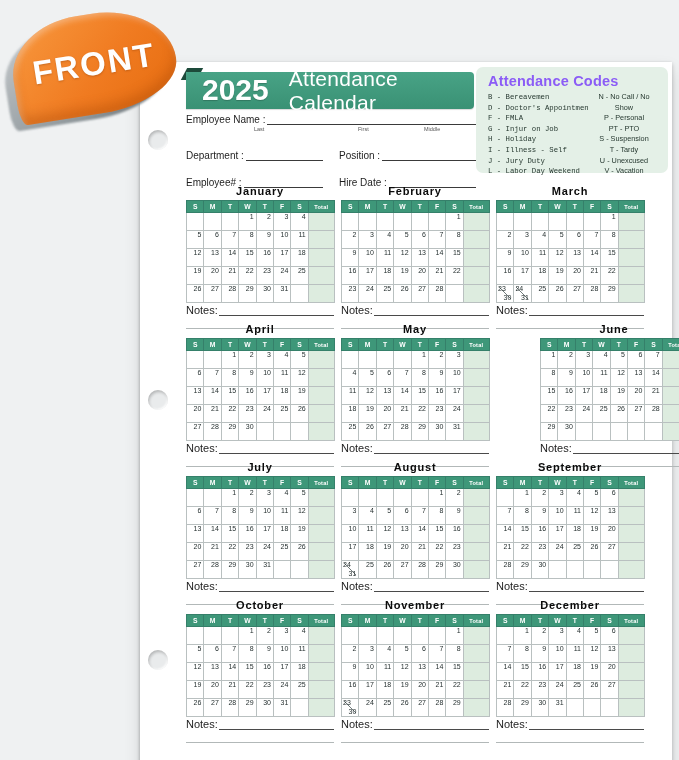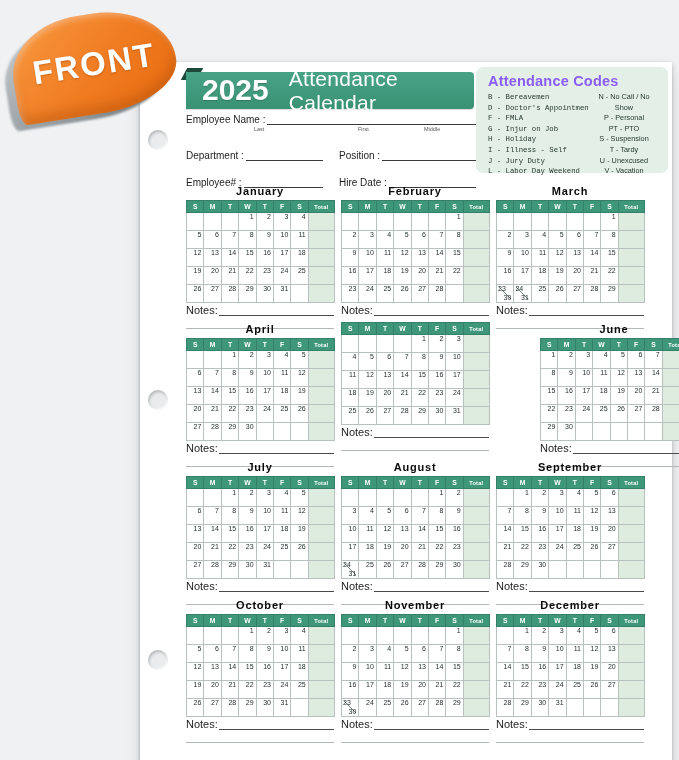--- a/index.html
+++ b/index.html
@@ -518,20 +518,21 @@
             </tr>
           </tbody>
         </table>
         <div class="notes">
           <span>Notes:</span>
           <span class="nline"></span>
         </div>
         <div class="nline2"></div>
       </div>
       <div class="month" style="left: 201px; top: 260px;">
+        <div class="mtitle">May</div>
         <table class="mtab">
           <colgroup>
             <col class="d">
             <col class="d">
             <col class="d">
             <col class="d">
             <col class="d">
             <col class="d">
             <col class="d">
             <col class="t">

